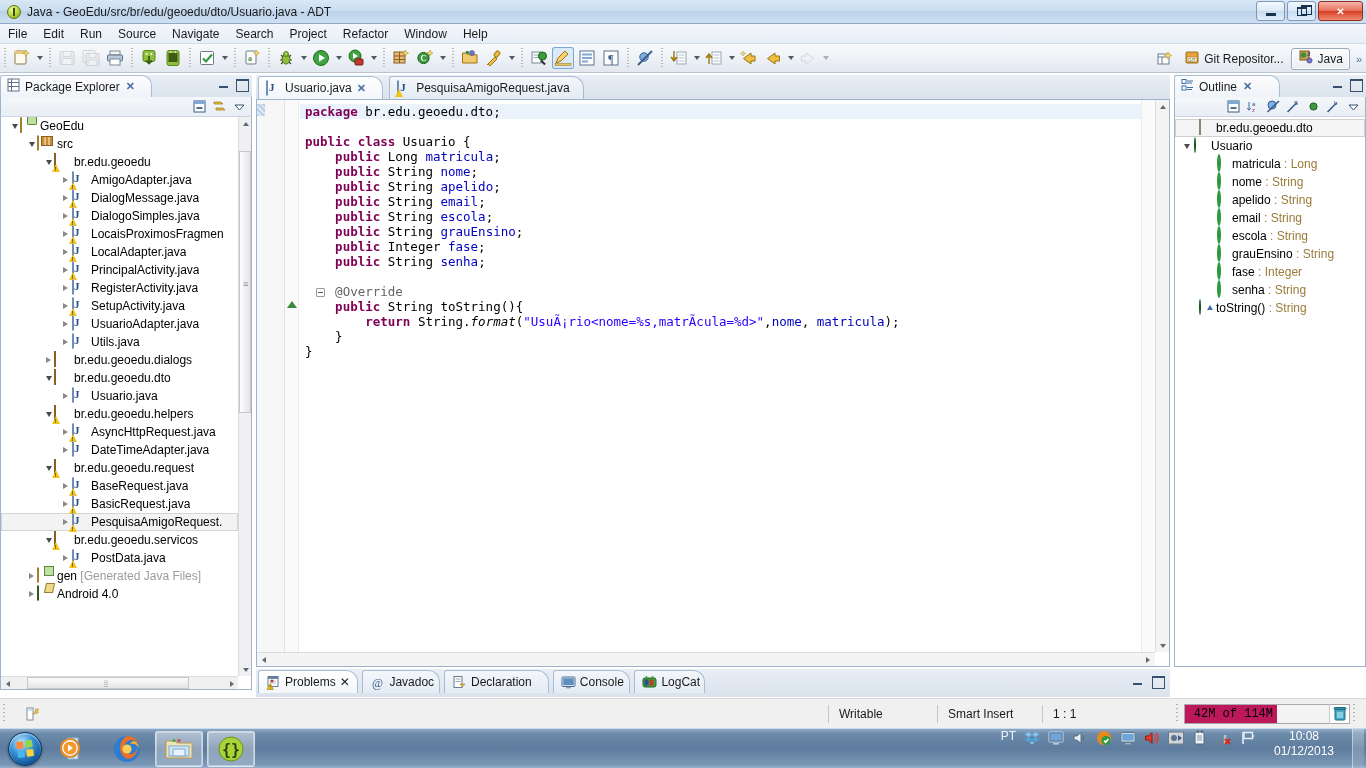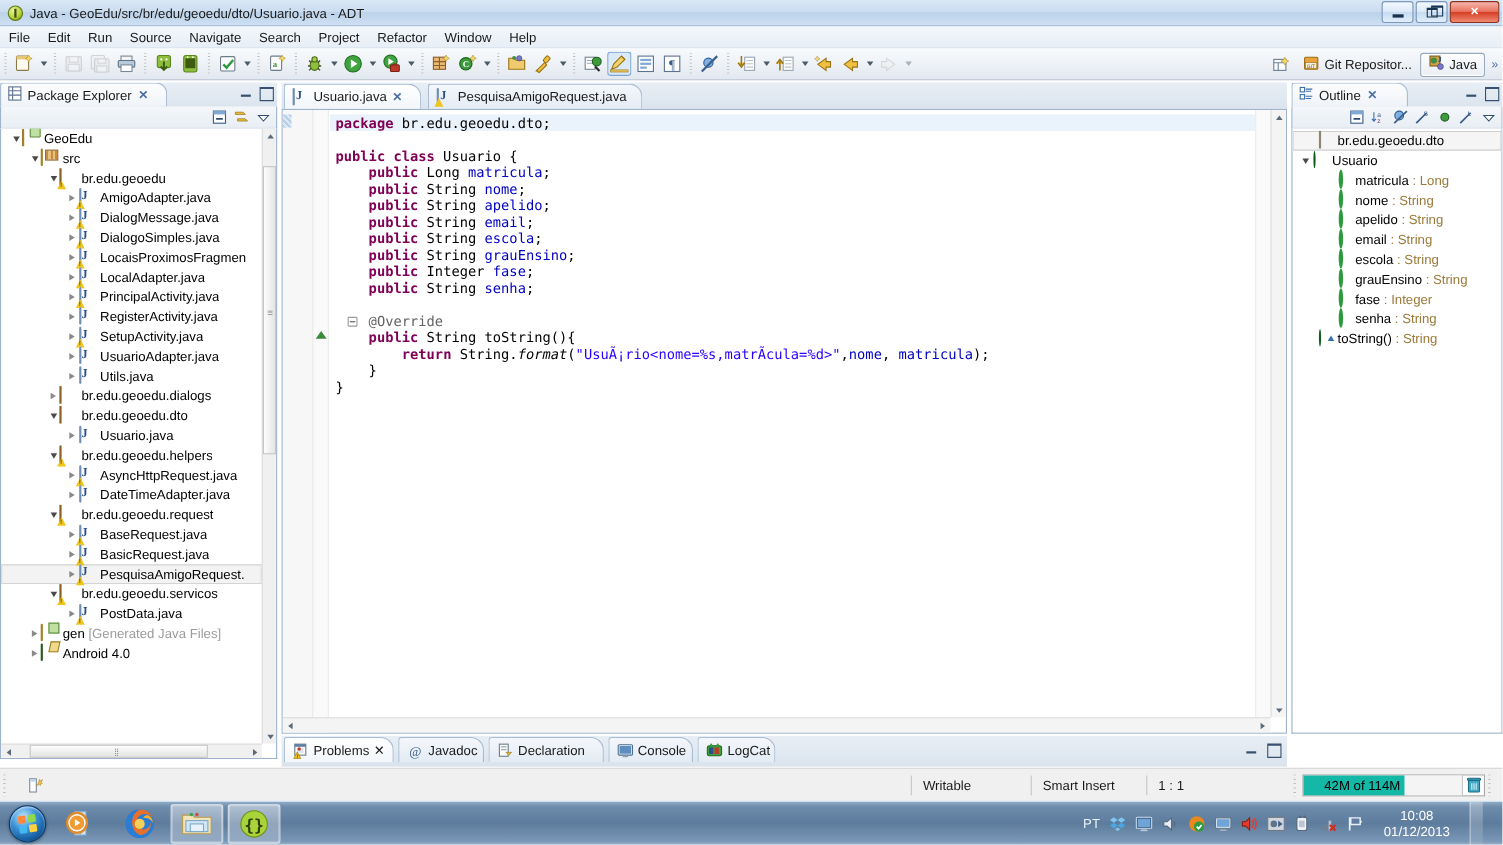--- a/index.html
+++ b/index.html
@@ -198,39 +198,39 @@
   .bp-tab.inactive { background:linear-gradient(180deg,#f4f7fb,#e3ebf4); }
   .bp-ctrls { position:absolute; right:6px; top:6px; display:flex; gap:7px; }
 
   
   .statusbar { position:absolute; left:0; top:698px; width:1366px; height:30px;
     background:#f0f0f0; border-top:1px solid #d8d8d8; display:flex; align-items:center; }
   .sb-cell { height:22px; display:flex; align-items:center; padding:0 10px; font-size:12px; color:#1a1a1a; }
   .sb-div { width:1px; height:18px; background:#c6c6c6; }
   .sb-grip2 { width:5px;height:20px; background: repeating-linear-gradient(180deg,#b0b0b0 0 1px,transparent 1px 4px); background-size:2px 4px; background-repeat:repeat-y; margin:0 3px;}
   .heapbar { display:flex; align-items:center; border:1px solid #a9a9a9; background:#fff; height:20px; }
-  .heapfill { background:#14b8a6; height:18px; display:flex; align-items:center; justify-content:flex-end; padding-right:4px; font-size:12px; }
+  .heapfill { background:#be185d; height:18px; display:flex; align-items:center; justify-content:flex-end; padding-right:4px; font-size:12px;font-family:Liberation Mono, monospace; }
   .heaprest { background:#f4f4f4; height:18px; width:52px; }
   .trash { width:20px;height:20px;display:flex;align-items:center;justify-content:center;border-left:1px solid #c6c6c6;}
 
   
   .taskbar { position:absolute; left:0; top:728px; width:1366px; height:40px;
     background: linear-gradient(180deg, rgba(140,168,196,0.97) 0%, rgba(104,135,168,0.97) 12%, rgba(88,119,153,0.97) 50%, rgba(118,148,180,0.97) 92%, rgba(150,176,203,0.97) 100%);
     border-top:1px solid #c9dcee; display:flex; align-items:center; }
   .startorb { width:48px; height:38px; margin-left:1px; display:flex; align-items:center; justify-content:center; }
   .orb { width:34px;height:34px;border-radius:50%;
     background: radial-gradient(circle at 38% 30%, #bfe6ff 0%, #3b93d6 38%, #0c4f91 78%, #0a2f5c 100%);
     border:1px solid #0a3a6b; box-shadow: inset 0 1px 2px rgba(255,255,255,.7), 0 1px 3px rgba(0,0,0,.4);
     position:relative; display:flex;align-items:center;justify-content:center;}
   .orb .flag { width:16px;height:16px;display:grid;grid-template-columns:1fr 1fr;grid-template-rows:1fr 1fr;gap:1.5px;transform:rotate(-8deg);}
   .orb .flag i { display:block; border-radius:1px; }
   .tbtn { width:48px;height:36px;margin:0 2px;display:flex;align-items:center;justify-content:center;border-radius:3px;}
   .tbtn.framed { border:1px solid rgba(255,255,255,.55); background:linear-gradient(180deg,rgba(255,255,255,.45),rgba(255,255,255,.18));
      box-shadow: inset 0 0 0 1px rgba(255,255,255,.35); }
-  .tray { position:absolute; right:0; top:0; height:40px; display:flex; align-items:center; gap:7px; padding-right:18px; }
+  .tray { position:absolute; right:0; top:0; height:40px; display:flex; align-items:flex-start; gap:7px; padding-right:2px; }
   .tray .lang { color:#e9f2fa; font-size:12px; }
   .trayicon { width:17px; height:17px; display:flex; align-items:center; justify-content:center; }
   .clock { color:#fff; font-size:12px; line-height:15px; text-align:center; width:82px; }
   .showdesk { width:12px;height:40px;border-left:1px solid rgba(255,255,255,.45);
     background:linear-gradient(180deg,rgba(255,255,255,.30),rgba(255,255,255,.08)); }
 </style>
 </head>
 <body>
 
 <div id="app">

